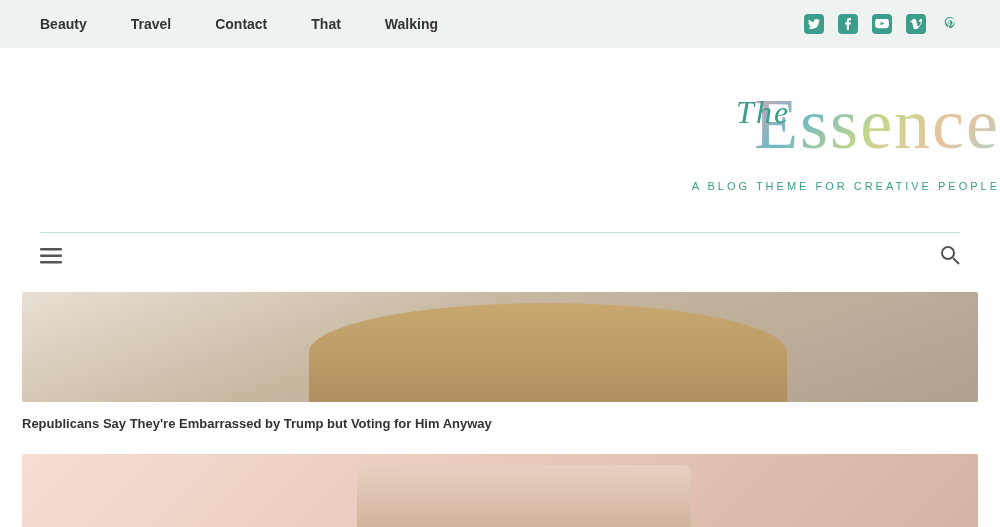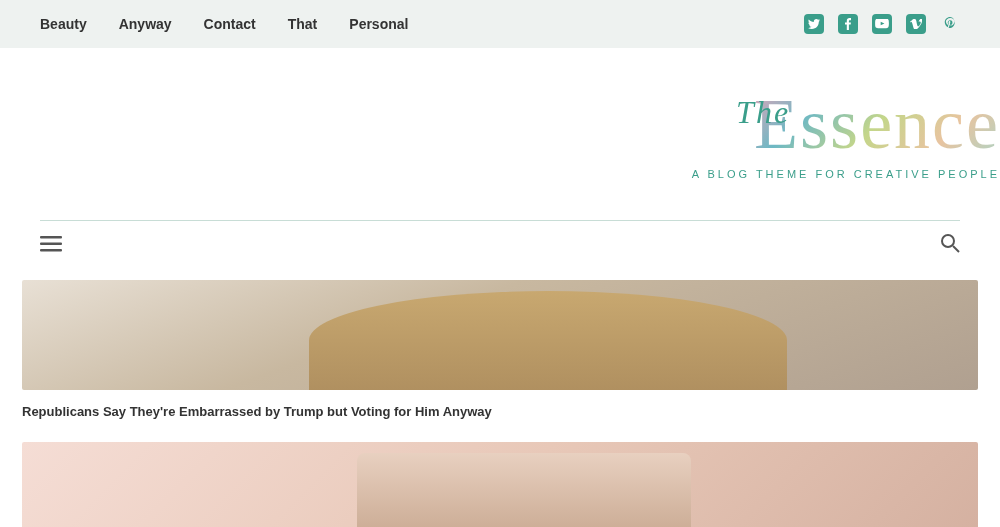--- a/index.html
+++ b/index.html
@@ -7,21 +7,21 @@
 
     
     nav {
       background: #eef2f0;
       display: flex;
       align-items: center;
       justify-content: space-between;
       padding: 0 40px;
       height: 48px;
     }
-    .nav-links { display: flex; gap: 32px; }
+    .nav-links { display: flex; gap: 44px; }
     .nav-links a {
       text-decoration: none;
       color: #333;
       font-family: Arial, sans-serif;
       font-size: 14px;
       font-weight: 600;
     }
     .nav-icons { display: flex; gap: 14px; align-items: center; }
     .nav-icon {
       width: 20px; height: 20px;
@@ -63,21 +63,21 @@
       -webkit-background-clip: text;
       -webkit-text-fill-color: transparent;
       background-clip: text;
       margin-top: 28px;
     }
     .site-tagline {
       font-family: Arial, sans-serif;
       font-size: 11px;
       letter-spacing: 3px;
       color: #3a9e8a;
-      margin-top: 8px;
+      margin-top: 20px;
       text-transform: uppercase;
     }
 
     
     .divider {
       border: none;
       border-top: 1px solid #c8ddd6;
       margin: 20px 40px 0;
     }
 
@@ -191,24 +191,24 @@
     .bottom-thumb-3 {
       background: linear-gradient(135deg, #406840 0%, #508858 50%, #60a868 100%);
     }
   </style>
 </head>
 <body>
 
 <nav>
   <div class="nav-links">
     <a href="#">Beauty</a>
-    <a href="#">Anyway</a>
+    <a href="#">Travel</a>
     <a href="#">Contact</a>
     <a href="#">That</a>
-    <a href="#">Personal</a>
+    <a href="#">Walking</a>
   </div>
   <div class="nav-icons">
     <div class="nav-icon">
       <svg width="12" height="10" viewBox="0 0 24 20" fill="white">
           <path d="M24 2.4a10 10 0 01-2.8.8 5 5 0 002.2-2.7 10 10 0 01-3.2 1.2A5 5 0 0016.6 0c-2.8 0-5 2.2-5 5 0 .4 0 .8.1 1.1C7.7 5.9 4.1 4 1.6 1.1a5 5 0 00-.7 2.5c0 1.7.9 3.3 2.2 4.2a5 5 0 01-2.3-.6v.1c0 2.4 1.7 4.4 4 4.9-.4.1-.8.2-1.3.2-.3 0-.6 0-.9-.1.6 2 2.4 3.4 4.6 3.4A10 10 0 010 17.8a14.1 14.1 0 007.6 2.2c9.1 0 14-7.5 14-14v-.6A10 10 0 0024 2.4z"></path>
         </svg>
     </div>
     <div class="nav-icon">
       <svg width="10" height="12" viewBox="0 0 10 20" fill="white">
           <path d="M6.5 20V10.9h3l.4-3.5H6.5V5.3c0-1 .3-1.7 1.7-1.7H10V.1A22 22 0 007.5 0C4.8 0 3 1.7 3 4.7v2.8H0v3.5h3V20h3.5z"></path>

